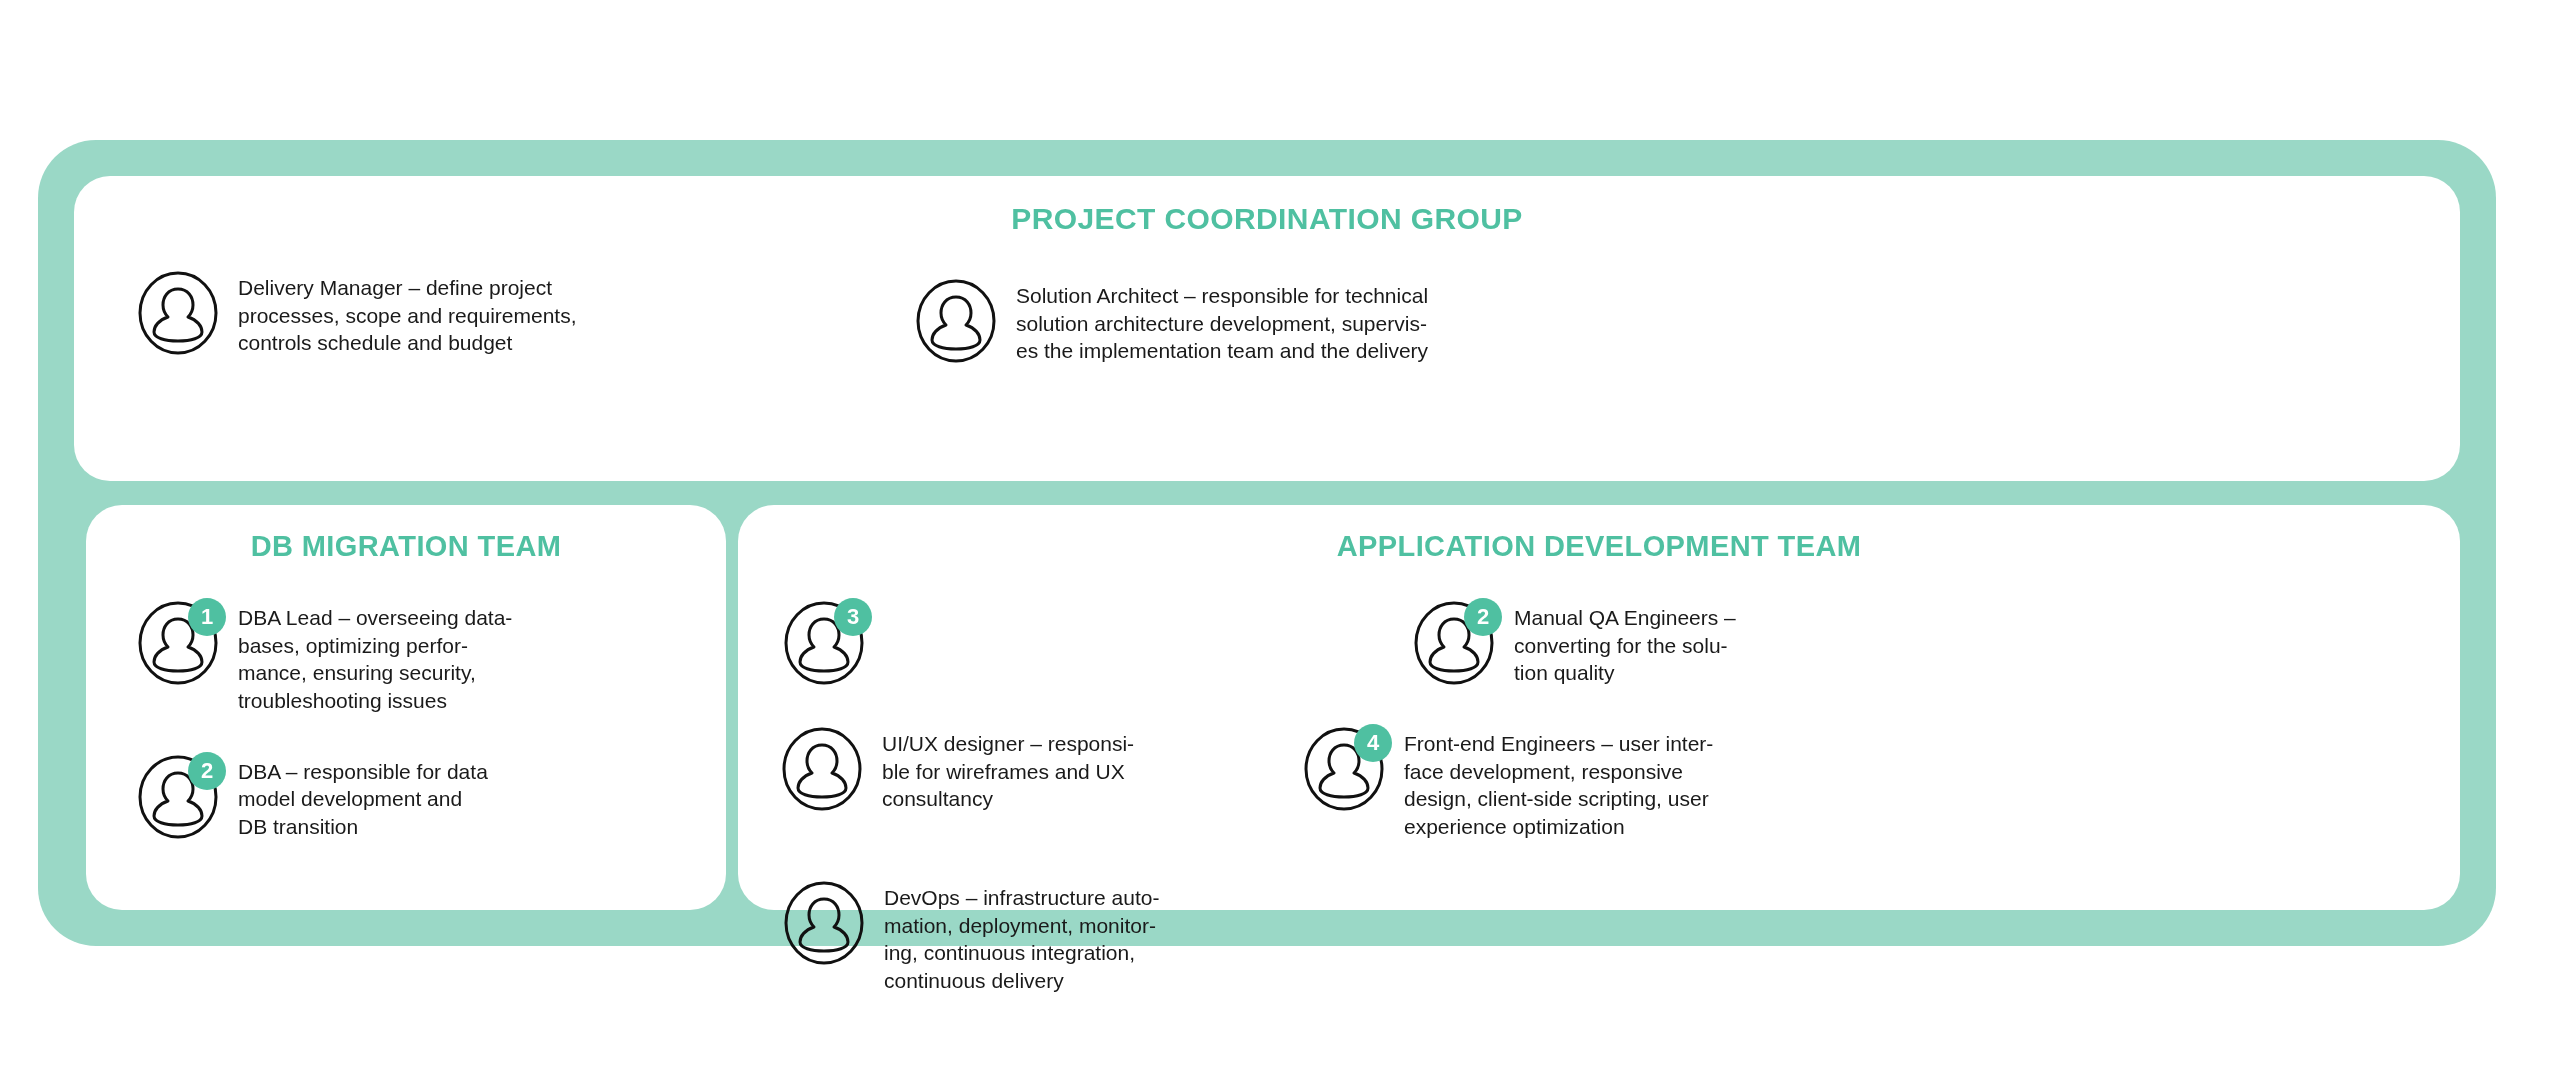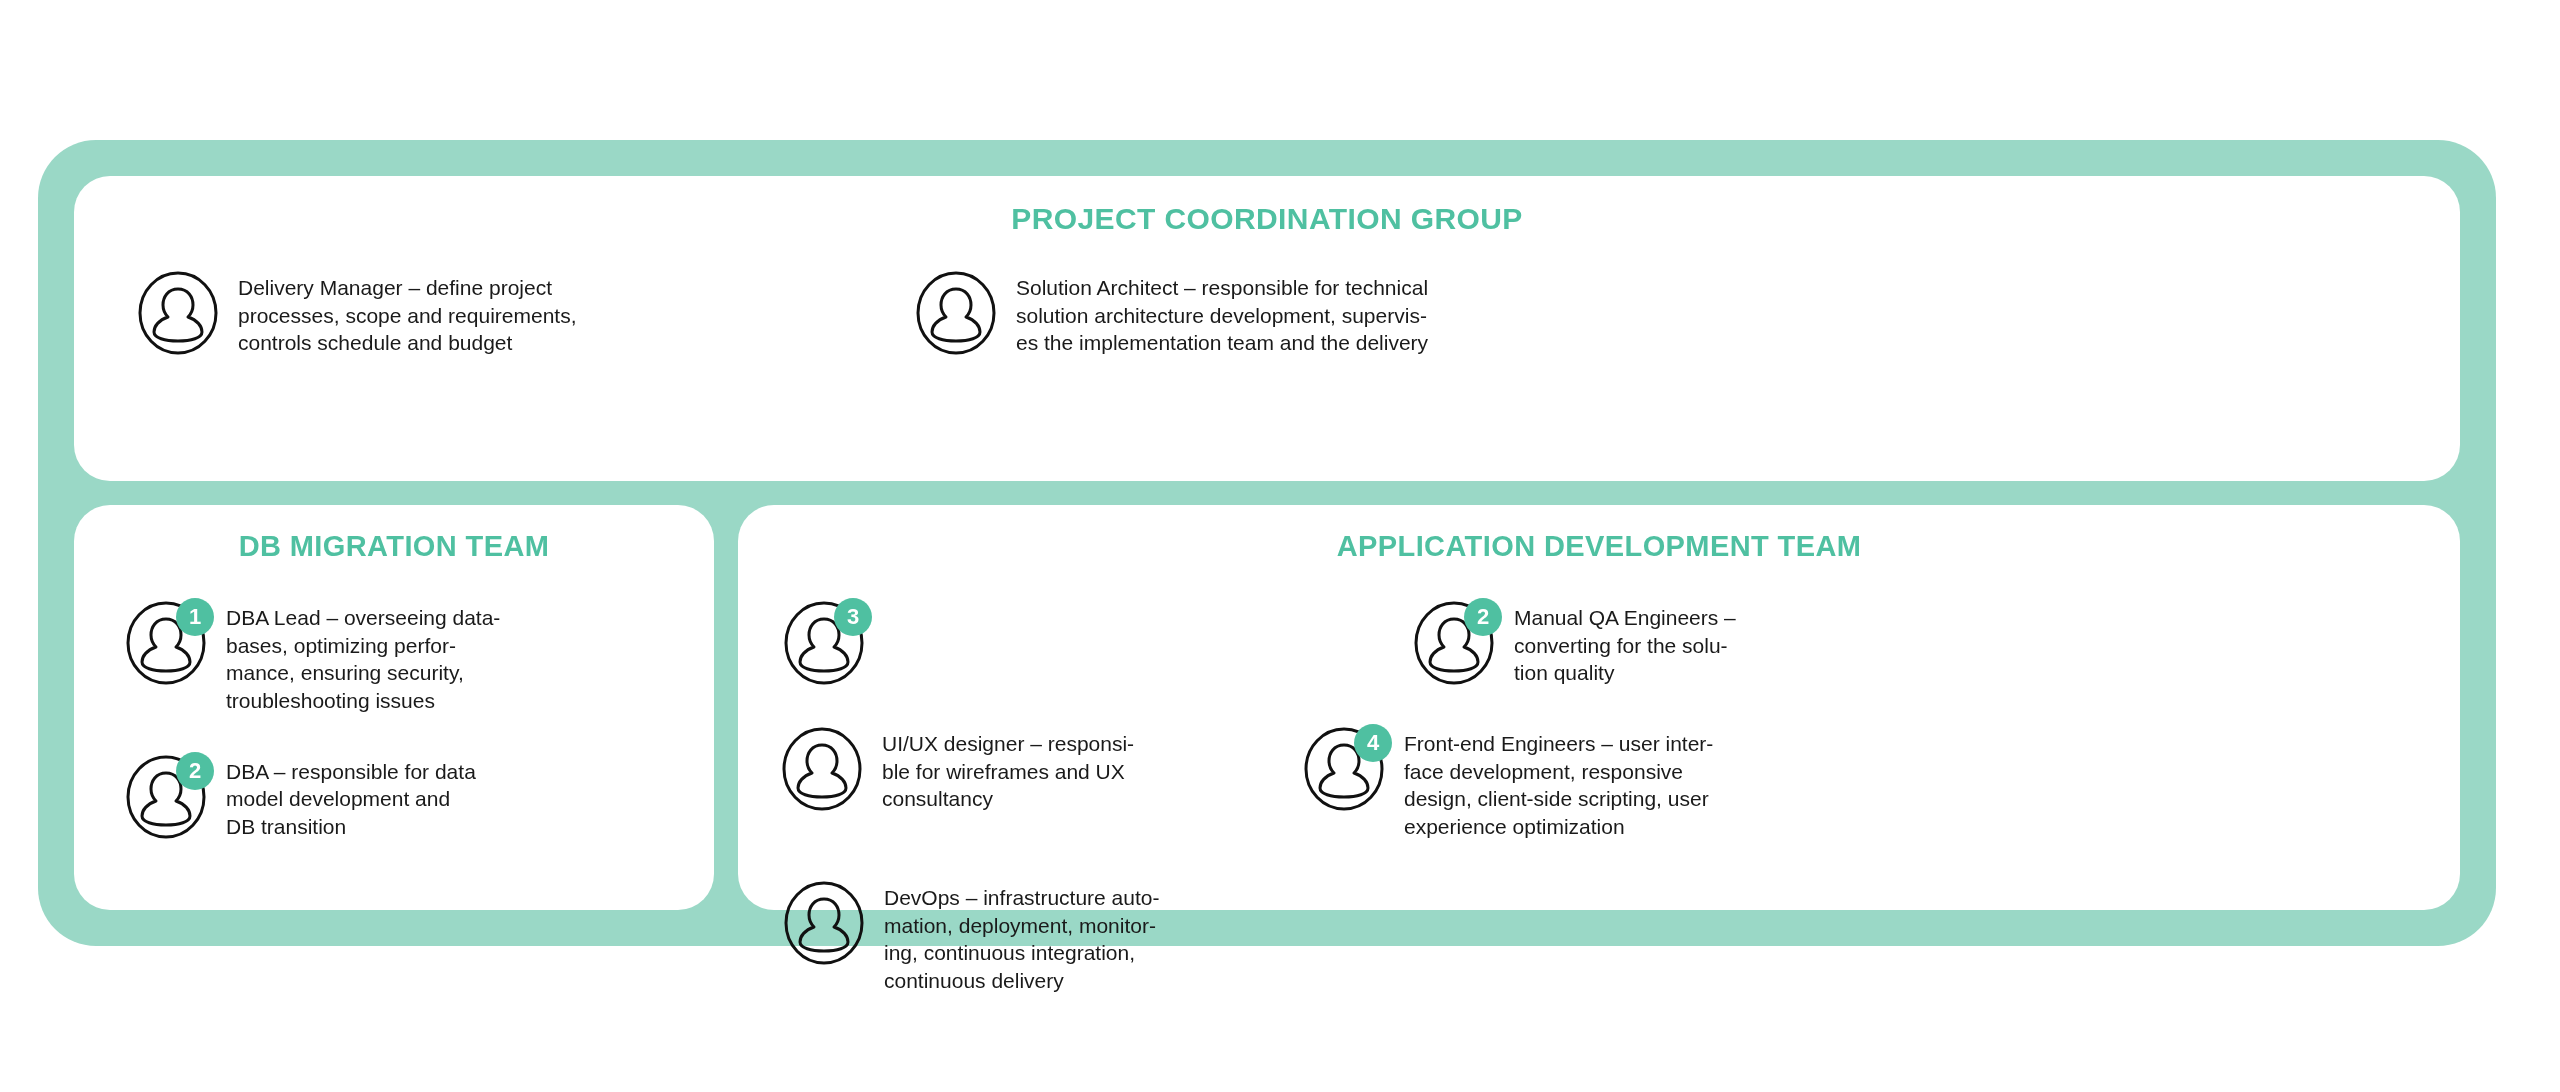--- a/index.html
+++ b/index.html
@@ -50,21 +50,21 @@
 
   .card-top {
     left: 0;
     top: 0;
     width: 2386px;
     height: 305px;
     padding: 26px 30px 0 30px;
   }
 
   .card-db {
-    left: 0;
+    left: 12px;
     top: 329px;
     width: 640px;
     height: 405px;
     padding: 26px 24px 0 24px;
   }
 
   .card-app {
     left: 664px;
     top: 329px;
     width: 1722px;
@@ -129,21 +129,21 @@
     padding-top: 5px;
     white-space: pre-line;
   }
 
   
   .top-roles {
     margin-top: 34px;
     display: flex;
   }
   .top-roles .role:nth-child(1) { width: 790px; padding-left: 30px; }
-  .top-roles .role:nth-child(2) { width: 820px; padding-left: 18px; }
+  .top-roles .role:nth-child(2) { width: 820px; padding-left: 18px; margin-top: 8px; }
   .top-roles .role:nth-child(3) { width: 700px; padding-left: 20px; }
 
   
   .db-roles { margin-top: 36px; }
   .db-roles .role { margin-bottom: 38px; padding-left: 24px; }
 
   
   .app-grid {
     margin-top: 36px;
     display: flex;

